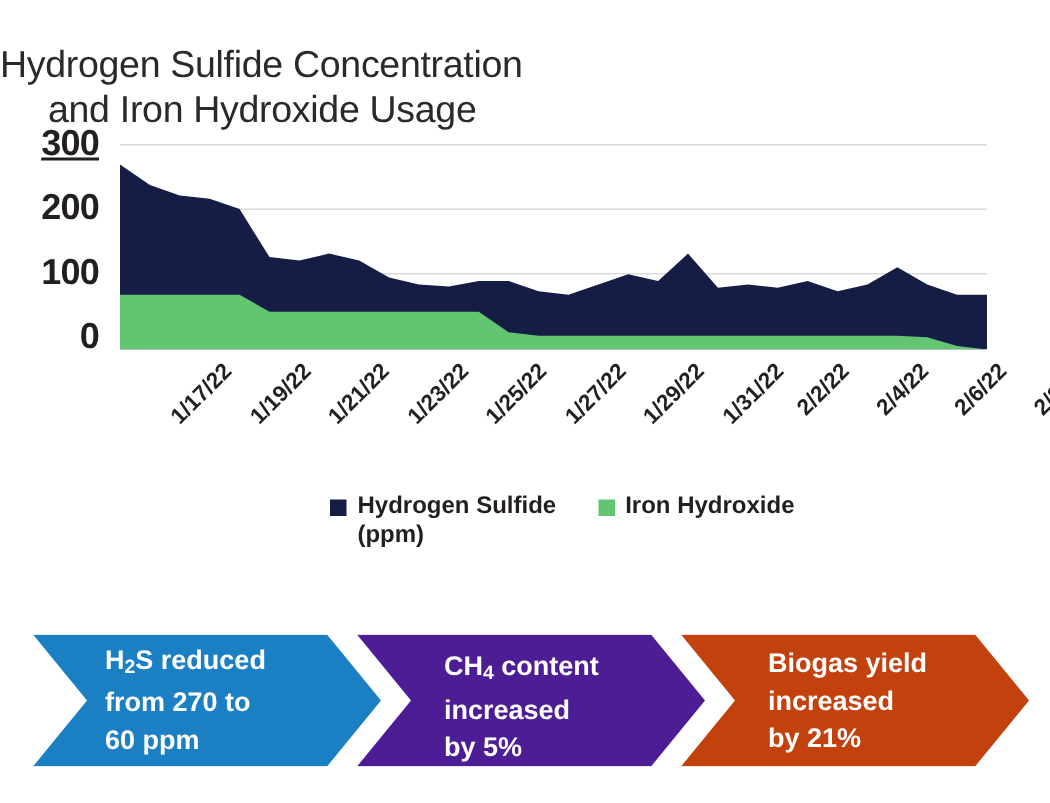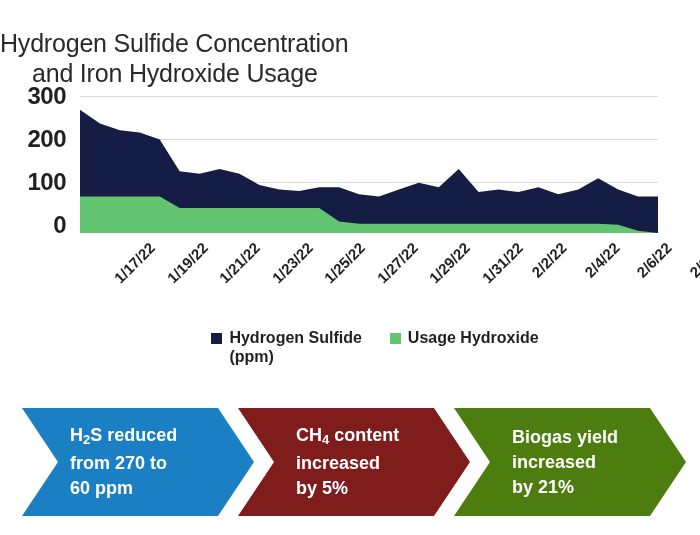--- a/index.html
+++ b/index.html
@@ -76,21 +76,21 @@
     max-width:165px;
   }
   .lgtext .u{display:block;}
 
   
   .banner{
     position:absolute;left:22px;top:408px;
     width:656px;height:112px;
   }
   .chev{
-    position:absolute;top:0;height:108px;
+    position:absolute;top:15px;height:88px;
     display:flex;align-items:center;
     box-sizing:border-box;
   }
   .chev .txt{
     font-size:18px;font-weight:600;line-height:25px;color:#ffffff;
   }
   .chev .txt .u{display:block;}
   sub{font-size:0.72em;vertical-align:-0.22em;}
 </style>
 </head>
@@ -99,21 +99,21 @@
 <div class="wrap">
 
   <div class="title">
     <span>Hydrogen Sulfide Concentration</span>
     <span class="l2">and Iron Hydroxide Usage</span>
   </div>
 
   <div class="chart">
 
     <div class="ylabels">
-      <span style="top:8px;">300</span>
+      <span style="top:8px;text-decoration:underline;">300</span>
       <span style="top:51px;">200</span>
       <span style="top:94px;text-align:center;">100</span>
       <span style="top:137px;">0</span>
     </div>
 
     <div class="plot">
       <div class="grid">
         <i style="top:0px;"></i>
         <i style="top:43px;"></i>
         <i style="top:86px;"></i>
@@ -141,40 +141,40 @@
       <span style="left: 674px; top: 6px;">2/8/22</span>
     </div>
 
   <div class="legend" id="legend">
       <div class="lgitem">
         <span class="swatch" style="background: rgb(21, 29, 68);"></span>
         <span class="lgtext"><span>Hydrogen Sulfide</span><span class="u">(ppm)</span></span>
       </div>
       <div class="lgitem">
         <span class="swatch" style="background: rgb(99, 196, 113);"></span>
-        <span class="lgtext"><span>Usage Hydroxide</span></span>
+        <span class="lgtext"><span>Iron Hydroxide</span></span>
       </div>
     </div>
 
   <div class="banner" id="banner">
       <div class="chev" style="left: 0px; width: 232px; background: rgb(27, 127, 196); z-index: 10; padding-left: 48px; clip-path: polygon(0px 0px, calc(100% - 36px) 0px, 100% 50%, calc(100% - 36px) 100%, 0px 100%, 36px 50%);">
         <div class="txt">
           <span class="u">H<sub>2</sub>S reduced</span>
           <span class="u">from 270 to</span>
           <span class="u">60 ppm</span>
         </div>
       </div>
-      <div class="chev" style="left: 216px; width: 232px; background: #7f1d1d; z-index: 9; padding-left: 58px; clip-path: polygon(0px 0px, calc(100% - 36px) 0px, 100% 50%, calc(100% - 36px) 100%, 0px 100%, 36px 50%);">
+      <div class="chev" style="left: 216px; width: 232px; background: #4c1d95; z-index: 9; padding-left: 58px; clip-path: polygon(0px 0px, calc(100% - 36px) 0px, 100% 50%, calc(100% - 36px) 100%, 0px 100%, 36px 50%); align-items: flex-end;">
         <div class="txt">
           <span class="u">CH<sub>4</sub> content</span>
           <span class="u">increased</span>
           <span class="u">by 5%</span>
         </div>
       </div>
-      <div class="chev" style="left: 432px; width: 232px; background: #4d7c0f; z-index: 8; padding-left: 58px; clip-path: polygon(0px 0px, calc(100% - 36px) 0px, 100% 50%, calc(100% - 36px) 100%, 0px 100%, 36px 50%);">
+      <div class="chev" style="left: 432px; width: 232px; background: #c2410c; z-index: 8; padding-left: 58px; clip-path: polygon(0px 0px, calc(100% - 36px) 0px, 100% 50%, calc(100% - 36px) 100%, 0px 100%, 36px 50%);">
         <div class="txt">
           <span class="u">Biogas yield</span>
           <span class="u">increased</span>
           <span class="u">by 21%</span>
         </div>
       </div>
     </div>
 
 </div>
 

